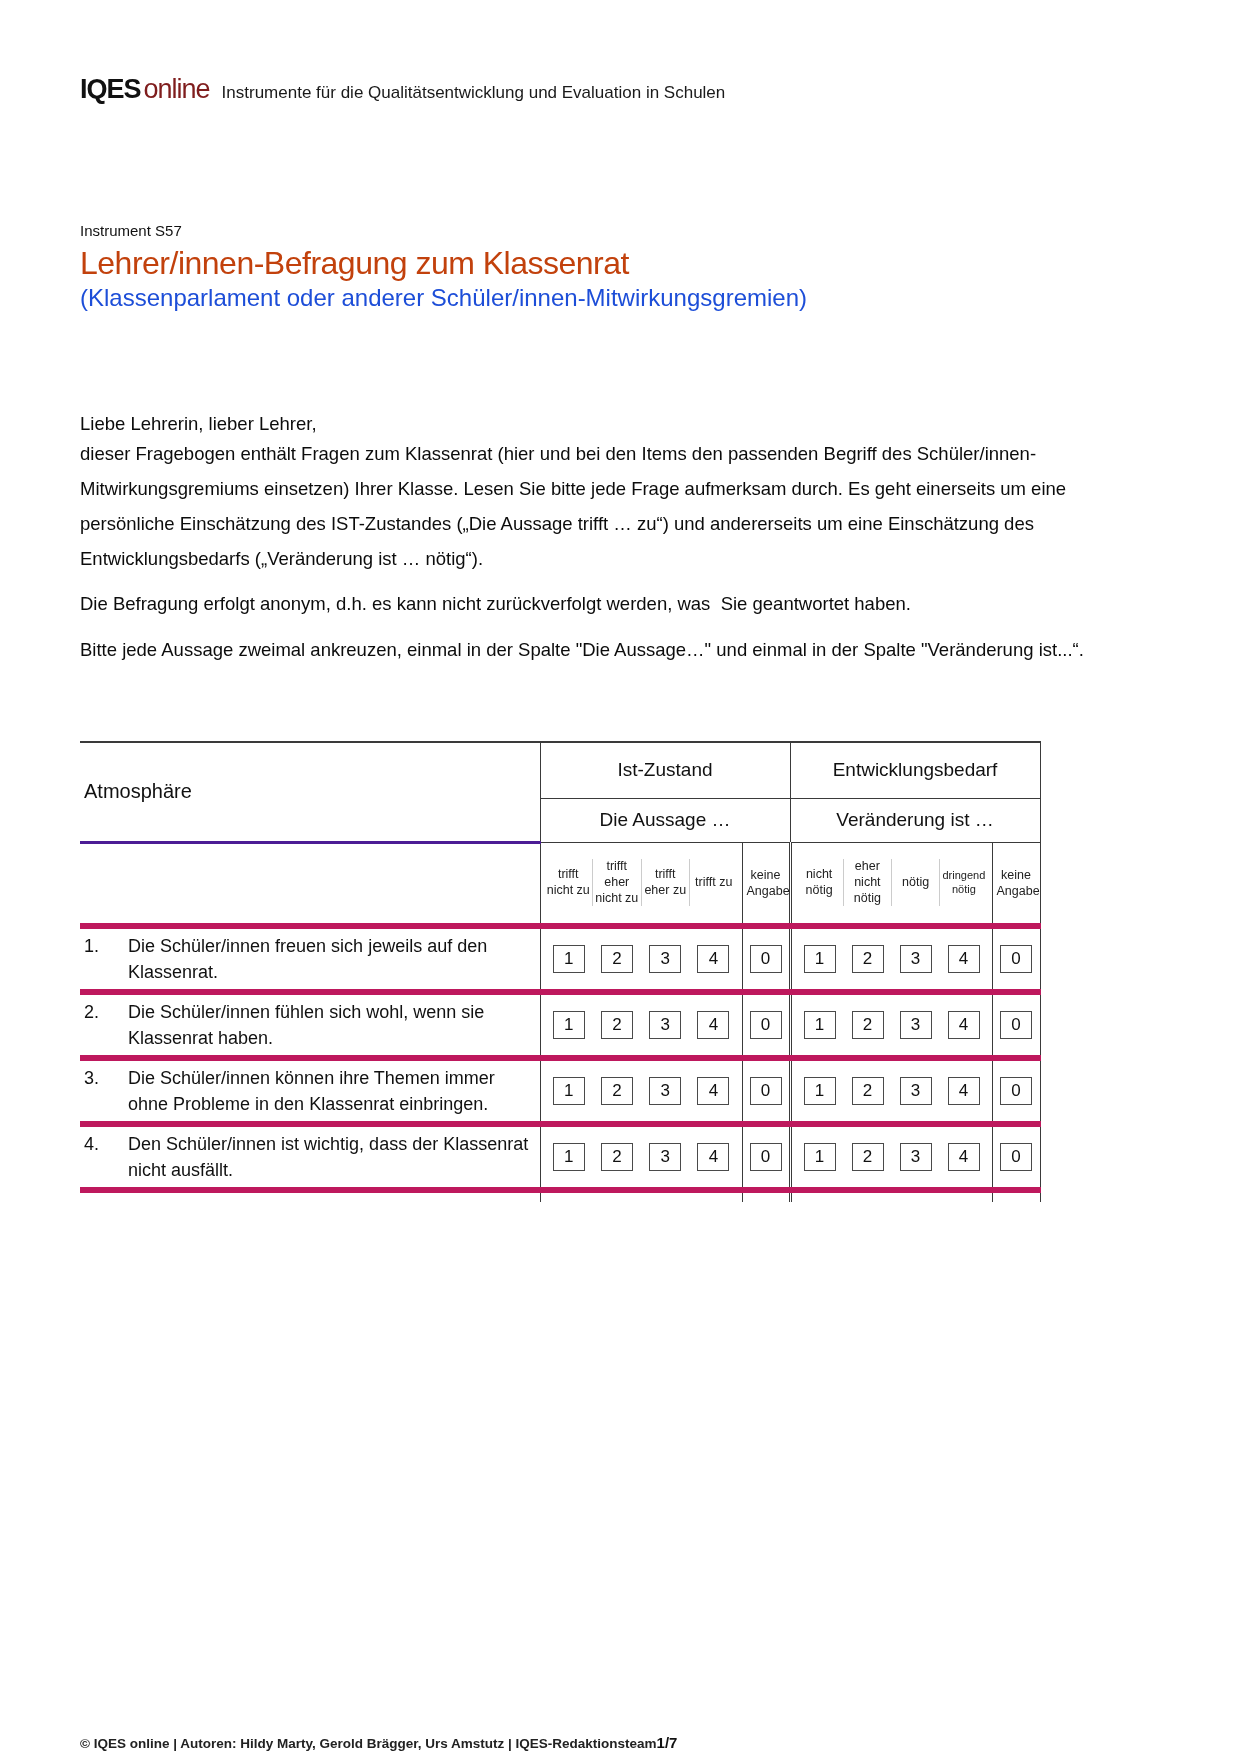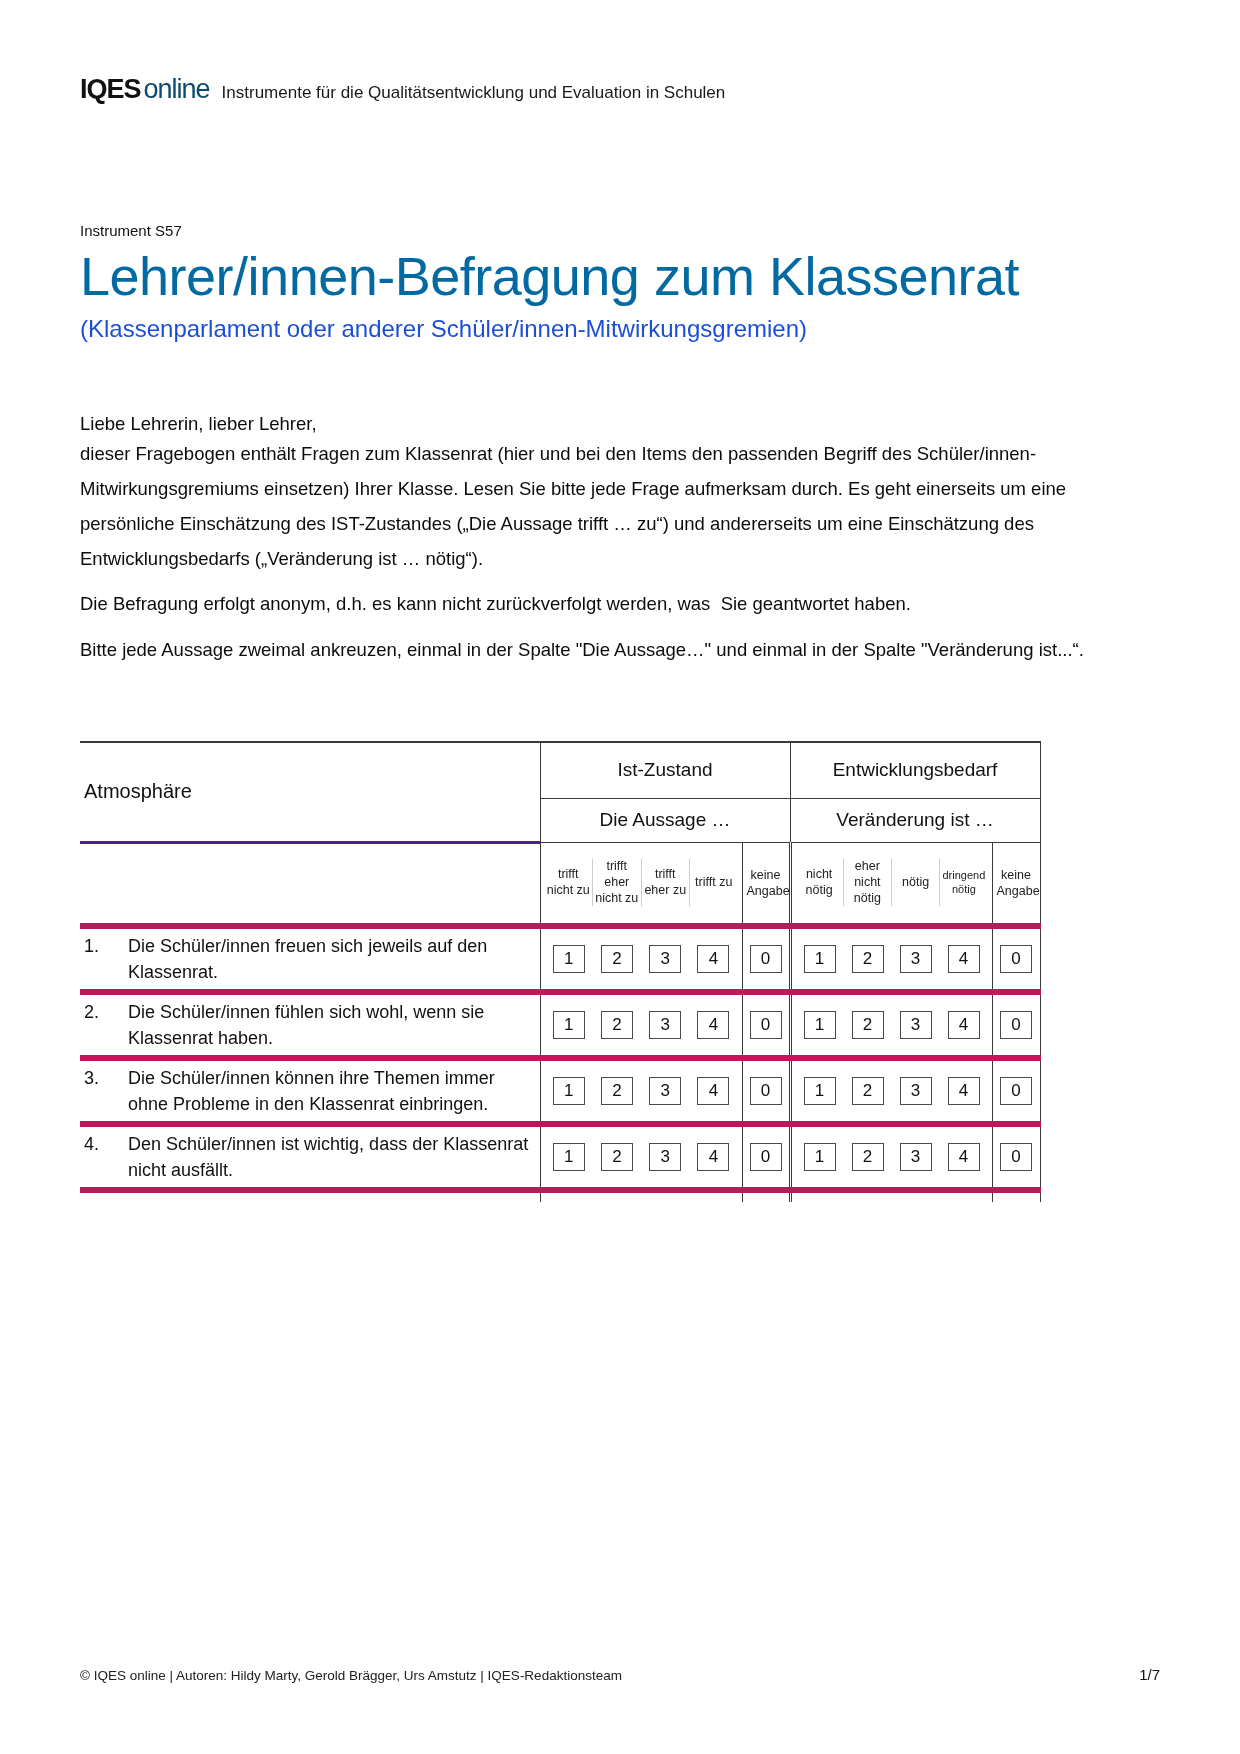--- a/index.html
+++ b/index.html
@@ -9,21 +9,21 @@
   }
   
   .brand{position:absolute;top:74px;left:80px;display:flex;align-items:baseline;}
   .logo{font-size:27px;letter-spacing:-1px;white-space:nowrap;}
   .logo-iqes{font-weight:bold;color:#111;}
   .logo-online{margin-left:3px;}
   .tagline{margin-left:12px;font-size:17px;color:#1a1a1a;}
   
   .titleblock{position:absolute;top:222px;left:80px;width:1020px;}
   .instrument{font-size:15px;color:#111;margin:0 0 6px 0;}
-  h1.doc-title{font-size:54px;font-weight:400;letter-spacing:-0.5px;margin:0 0 8px 0;color:#0369a1;}
+  h1.doc-title{font-size:32px;font-weight:400;letter-spacing:-0.5px;margin:0 0 2px 0;color:#c2410c;}
   .doc-subtitle{font-size:24px;font-weight:400;margin:0;color:#1d4ed8;}
   
   .intro{position:absolute;top:412px;left:80px;width:1005px;font-size:18.5px;line-height:35px;color:#0c0c0c;}
   .salutation{margin:0 0 30px 0;line-height:24px;}
   .intro p{margin:0;}
   .p2{margin-top:10px !important;line-height:35px;white-space:pre-wrap;}
   .p3{margin-top:12px !important;line-height:33px;}
   
   .tablewrap{position:absolute;top:741px;left:80px;}
   table.survey{border-collapse:collapse;width:960px;table-layout:fixed;border-top:2.5px solid #3a3a3a;}
@@ -57,32 +57,32 @@
     display:inline-block;width:30px;height:26px;border:1.5px solid #4a4a4a;
     line-height:26px;font-size:17px;text-align:center;background:#fff;color:#111;
   }
   .qcell{padding:6px 8px 6px 12px;}
   .qwrap{display:flex;}
   .qnum{flex:0 0 44px;font-size:18px;line-height:26px;}
   .qtext{font-size:18px;line-height:26px;}
   .stubrow .sub{flex:1;}
   .stubrow .sub + .sub{border-left:1px solid #cccccc;}
   
-  .footer{position:absolute;top:1666px;left:80px;right:80px;display:flex;justify-content:space-between;align-items:baseline;}
+  .footer{position:absolute;top:1734px;left:80px;right:80px;display:flex;align-items:baseline;font-weight:bold;}
   .footer-left{font-size:13.5px;color:#222;}
   .footer-page{font-size:15px;color:#111;}
 </style>
 </head>
 <body>
 
 <div class="page">
 
   <div class="brand">
     <span class="logo">
-      <span class="logo-iqes">IQES</span><span class="logo-online" style="color: #0c4a6e;">online</span>
+      <span class="logo-iqes">IQES</span><span class="logo-online" style="color: #7f1d1d;">online</span>
     </span>
     <span class="tagline">Instrumente für die Qualitätsentwicklung und Evaluation in Schulen</span>
   </div>
 
   <div class="titleblock">
     <p class="instrument">Instrument S57</p>
     <h1 class="doc-title">Lehrer/innen-Befragung zum Klassenrat</h1>
     <p class="doc-subtitle">(Klassenparlament oder anderer Schüler/innen-Mitwirkungsgremien)</p>
   </div>
 

